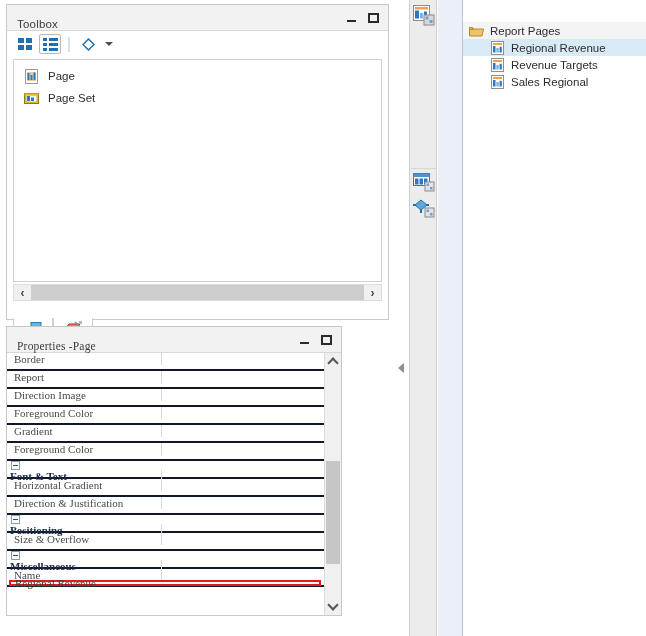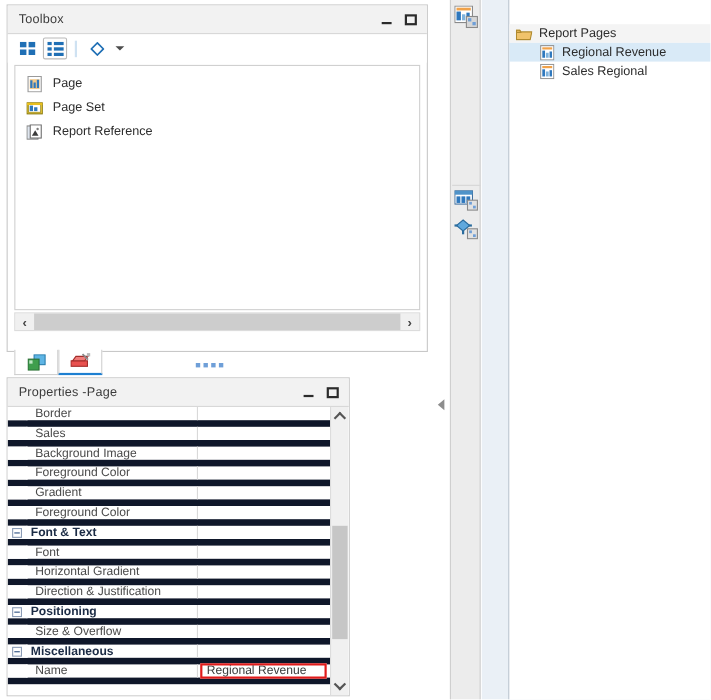--- a/index.html
+++ b/index.html
@@ -19,21 +19,21 @@
     position: absolute; left: 0; top: 0; width: 395px; height: 636px;
     background: #ffffff;
   }
 
   
   .panel { position: absolute; left: 6px; background: #ffffff;
            border: 1px solid #c8c8c8; }
   .panel-titlebar {
     height: 26px; background: #f2f2f2;
     border-bottom: 1px solid #d8d8d8;
-    display: flex; align-items: center;
+    display: flex; align-items: flex-end;
     padding: 0 6px 0 10px;
     position: relative;
   }
   .panel-title { font-size: 11.5px; color: #3c3c3c; letter-spacing: .2px; }
   .titlebar-buttons { position: absolute; right: 8px; top: 0; height: 26px;
     display: flex; align-items: center; gap: 9px; }
   .tb-btn { width: 13px; height: 13px; display:flex; align-items:center; justify-content:center; cursor: default; }
   .tb-min { width: 9px; height: 2px; background: #2b2b2b; margin-top: 6px; }
   .tb-max { width: 11px; height: 10px; border: 2px solid #2b2b2b; }
 
@@ -73,25 +73,25 @@
   #toolbox-tabs { position: absolute; left: 6px; bottom: -22px; height: 23px; display: flex; }
   .tbx-tab { width: 40px; height: 23px; border: 1px solid #d0d0d0; background: #ffffff;
              display: flex; align-items: center; justify-content: center; border-top: none; }
   .tbx-tab.sel { border-bottom: 2px solid #1d7fd1; }
 
   
   #toolbox-drag-dots { position: absolute; left: 178px; top: 330px; display: flex; gap: 3px; }
   .dd { width: 4px; height: 4px; background: #6f9fd8; }
 
   
-  #properties-panel { top: 343px; width: 312px; height: 290px; }
+  #properties-panel { top: 326px; width: 336px; height: 290px; font-family: Liberation Serif, serif; }
   #prop-grid { position: absolute; left: 0; right: 0; top: 26px; bottom: 0;
                display: flex; background: #ffffff; overflow: hidden; }
   #prop-rows { flex: 1; overflow: hidden; }
-  .prop-row { height: 18px; display: flex; border-bottom: 6px solid #0f172a; }
+  .prop-row { height: 18px; display: flex; border-bottom: 2px solid #0f172a; flex-direction: column; }
   .prop-gutter { width: 18px; border-right: 1px solid #ffffff; display: flex;
                  align-items: center; justify-content: center; background: #ffffff; }
   .expander { width: 9px; height: 9px; border: 1px solid #8a9bb5; background: #fff;
               position: relative; }
   .expander::before { content: ""; position: absolute; left: 1px; right: 1px; top: 3px;
                       height: 1px; background: #2b4f81; }
   .prop-name { width: 155px; border-right: 1px solid #d9d9d9; display: flex;
                align-items: center; padding-left: 7px; font-size: 11px; color: #4a4a4a; }
   .prop-name.group { font-weight: bold; color: #1b2b45; padding-left: 3px; }
   .prop-value { flex: 1; display: flex; align-items: center; padding-left: 5px;
@@ -202,29 +202,20 @@
         <div class="tb-item">
           <svg width="15" height="15" viewBox="0 0 15 15">
             <rect x="0.5" y="2.5" width="14" height="10" fill="#f5d33c" stroke="#8a7a10"></rect>
             <rect x="2" y="4" width="11" height="7" fill="#ffffff" stroke="#8a7a10" stroke-width="0.6"></rect>
             <rect x="3" y="5" width="3" height="5" fill="#2f78bd"></rect>
             <rect x="7" y="6.5" width="3" height="3.5" fill="#2f78bd"></rect>
             <rect x="0.5" y="2.5" width="14" height="2" fill="#e8bf1e"></rect>
           </svg>
           <span class="tb-item-label">Page Set</span>
         </div>
-        <div class="tb-item">
-          <svg width="15" height="15" viewBox="0 0 15 15">
-            <rect x="0.5" y="1.5" width="10" height="12" fill="#dfe6ef" stroke="#8c8c8c"></rect>
-            <rect x="3.5" y="0.5" width="10" height="12" fill="#ffffff" stroke="#6f6f6f"></rect>
-            <polygon points="5,10.5 8,5.5 11,10.5" fill="#3b3b3b"></polygon>
-            <circle cx="10.2" cy="4.2" r="1.1" fill="#7b7b7b"></circle>
-          </svg>
-          <span class="tb-item-label">Report Reference</span>
-        </div>
       </div>
 
       <div id="toolbox-hscroll">
         <div class="hs-arrow">‹</div>
         <div class="hs-track">
           <div class="hs-thumb"></div>
         </div>
         <div class="hs-arrow">›</div>
       </div>
 
@@ -270,26 +261,26 @@
 
       <div id="prop-grid">
         <div id="prop-rows">
             <div class="prop-row">
               <div class="prop-gutter"></div>
               <div class="prop-name">Border</div>
               <div class="prop-value"></div>
             </div>
             <div class="prop-row">
               <div class="prop-gutter"></div>
-              <div class="prop-name">Sales</div>
-              <div class="prop-value"></div>
-            </div>
-            <div class="prop-row">
-              <div class="prop-gutter"></div>
-              <div class="prop-name">Background Image</div>
+              <div class="prop-name">Report</div>
+              <div class="prop-value"></div>
+            </div>
+            <div class="prop-row">
+              <div class="prop-gutter"></div>
+              <div class="prop-name">Direction Image</div>
               <div class="prop-value"></div>
             </div>
             <div class="prop-row">
               <div class="prop-gutter"></div>
               <div class="prop-name">Foreground Color</div>
               <div class="prop-value"></div>
             </div>
             <div class="prop-row">
               <div class="prop-gutter"></div>
               <div class="prop-name">Gradient</div>
@@ -298,25 +289,20 @@
             <div class="prop-row">
               <div class="prop-gutter"></div>
               <div class="prop-name">Foreground Color</div>
               <div class="prop-value"></div>
             </div>
             <div class="prop-row">
               <div class="prop-gutter">
                 <span class="expander"></span>
               </div>
               <div class="prop-name group">Font &amp; Text</div>
-              <div class="prop-value"></div>
-            </div>
-            <div class="prop-row">
-              <div class="prop-gutter"></div>
-              <div class="prop-name">Font</div>
               <div class="prop-value"></div>
             </div>
             <div class="prop-row">
               <div class="prop-gutter"></div>
               <div class="prop-name">Horizontal Gradient</div>
               <div class="prop-value"></div>
             </div>
             <div class="prop-row">
               <div class="prop-gutter"></div>
               <div class="prop-name">Direction &amp; Justification</div>
@@ -433,19 +419,31 @@
           <div class="tree-child">
             <span>
               <svg width="13" height="14" viewBox="0 0 13 14">
                 <rect x="0.5" y="0.5" width="12" height="13" fill="#ffffff" stroke="#8f8f8f"></rect>
                 <rect x="2" y="2" width="9" height="2" fill="#f0a24a"></rect>
                 <rect x="2" y="5" width="2.5" height="6.5" fill="#2f78bd"></rect>
                 <rect x="5.3" y="7" width="2.5" height="4.5" fill="#7fb3dd"></rect>
                 <rect x="8.6" y="5.8" width="2.2" height="5.7" fill="#2f78bd"></rect>
               </svg>
             </span>
+            <span class="tree-label">Revenue Targets</span>
+          </div>
+          <div class="tree-child">
+            <span>
+              <svg width="13" height="14" viewBox="0 0 13 14">
+                <rect x="0.5" y="0.5" width="12" height="13" fill="#ffffff" stroke="#8f8f8f"></rect>
+                <rect x="2" y="2" width="9" height="2" fill="#f0a24a"></rect>
+                <rect x="2" y="5" width="2.5" height="6.5" fill="#2f78bd"></rect>
+                <rect x="5.3" y="7" width="2.5" height="4.5" fill="#7fb3dd"></rect>
+                <rect x="8.6" y="5.8" width="2.2" height="5.7" fill="#2f78bd"></rect>
+              </svg>
+            </span>
             <span class="tree-label">Sales Regional</span>
           </div>
         </div>
     </div>
   </div>
 
 </div>
 
 </body></html>

